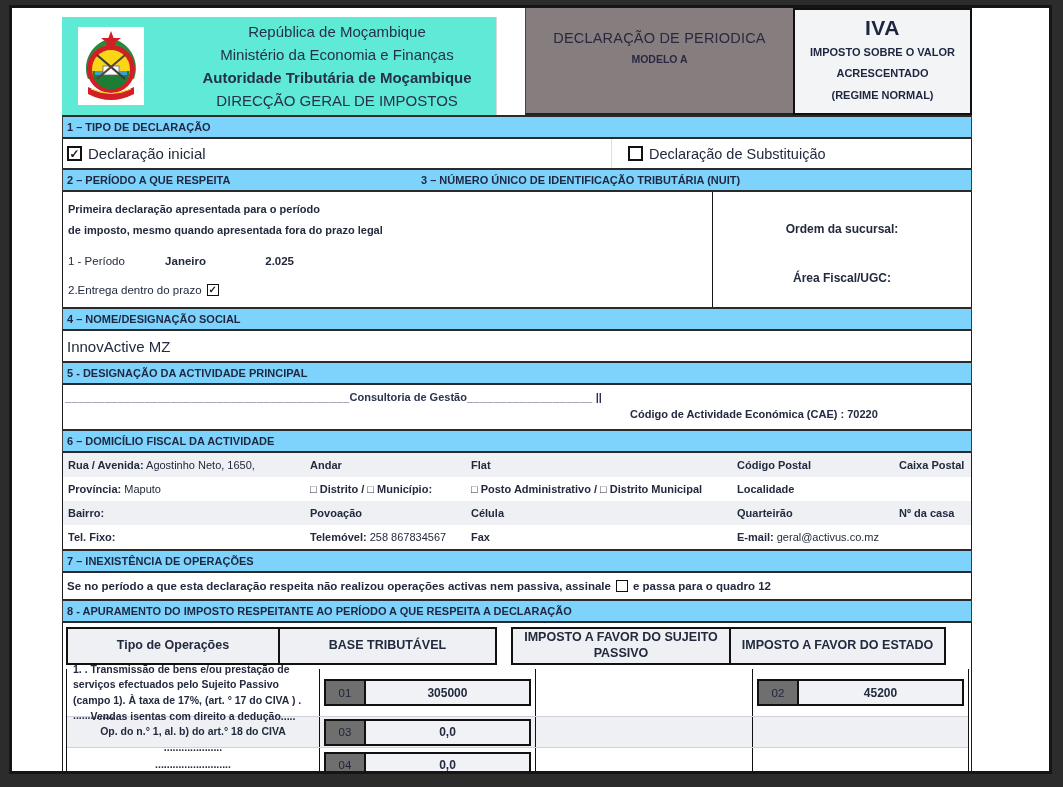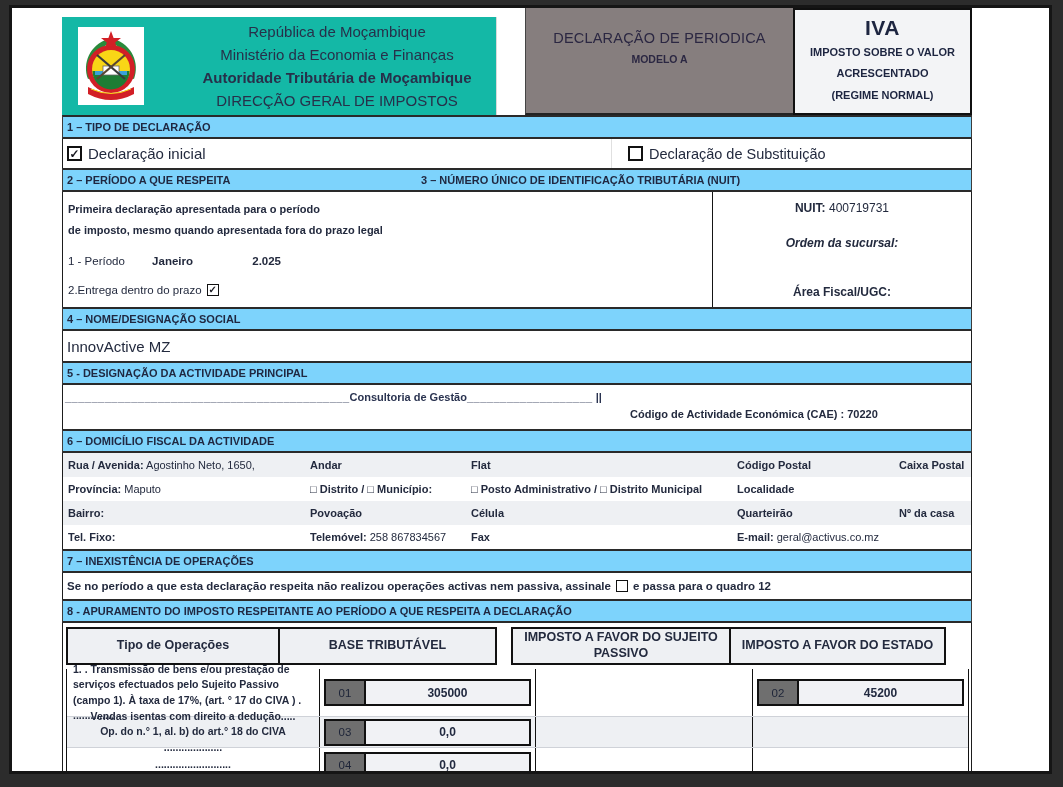--- a/index.html
+++ b/index.html
@@ -15,21 +15,21 @@
     position:absolute; left:9px; top:5px;
     width:1043px; height:769px;
     background:#ffffff;
     border:3px solid #151515;
     overflow:hidden;
   }
   .form { position:absolute; left:50px; top:0; width:910px; }
 
   
   .hdr { display:flex; height:107px; }
-  .hdr-left { width:435px; border-right:1px solid #d9d9d9; display:flex; align-items:center; background:#14b8a6;margin-top:9px; }
+  .hdr-left { width:435px; border-right:1px solid #d9d9d9; display:flex; align-items:center; background:#5eead4;margin-top:9px; }
   .emblem { width:66px; height:78px; margin-left:16px; flex:none; }
   .hdr-text { flex:1; text-align:center; font-size:15px; line-height:1.55; padding-left:34px; color:#27304a; }
   .hdr-text .b { font-weight:bold; }
   .hdr-spacer { width:28px; background:#fff; }
   .hdr-gray {
     width:268px; background:#867e7e; text-align:center; padding-top:22px;
     border-left:1px solid #444; border-bottom:2px solid #232323; color:#2b2742;
   }
   .hdr-gray .t1 { font-size:14.5px; letter-spacing:.2px; }
   .hdr-gray .t2 { font-size:10.5px; font-weight:bold; margin-top:7px; }
@@ -63,26 +63,26 @@
   
   .sec1-row { height:29px; display:flex; align-items:center; font-size:15px; }
   .sec1-left { display:flex; align-items:center; gap:6px; padding-left:4px; width:548px; }
   .sec1-right { display:flex; align-items:center; gap:6px; border-left:1px solid #e0e0e0; padding-left:16px; flex:1; height:100%; font-size:14.5px; }
 
   
   .period-wrap { display:flex; height:115px; font-size:11.5px; }
   .period-left { flex:1; padding:7px 0 0 5px; }
   .period-left .note { font-weight:bold; font-size:11px; line-height:1.9; }
   .period-line { margin-top:14px; }
-  .month { font-weight:bold; margin-left:24px; }
+  .month { font-weight:bold; margin-left:37px; }
   .year { font-weight:bold; margin-left:56px; }
   .ontime { margin-top:17px; display:flex; align-items:center; gap:5px; }
   .nuit-cell { width:259px; border-left:1px solid #151515; text-align:center; padding-top:9px; font-size:12px; }
   .nuit-line1 { margin-bottom:0; }
-  .nuit-line2 { margin-top:21px; font-weight:bold;font-style:italic; }
+  .nuit-line2 { margin-top:21px; font-weight:bold; }
   .nuit-line3 { margin-top:35px; font-weight:bold; }
   .blab { font-weight:bold; }
 
   
   .name-row { height:30px; display:flex; align-items:center; padding-left:4px; font-size:15px; }
 
   
   .act-body { height:44px; padding:6px 0 0 2px; font-size:11px; }
   .act-line { font-weight:bold; color:#2a3350; white-space:nowrap; }
   .act-line .dash { font-weight:600; letter-spacing:.5px; }
@@ -209,23 +209,20 @@
           <span class="year">2.025</span>
         </div>
         <div class="ontime">
           <span>2.Entrega dentro do prazo</span>
           <span class="chk small">
               <span>✓</span>
             </span>
         </div>
       </div>
       <div class="nuit-cell">
-        <div class="nuit-line1">
-          <span class="blab">NUIT:</span><span> 400719731</span>
-        </div>
         <div class="nuit-line2">Ordem da sucursal:</div>
         <div class="nuit-line3">Área Fiscal/UGC:</div>
       </div>
     </div>
 
     <div class="bar">
       <span>4 – NOME/DESIGNAÇÃO SOCIAL</span>
     </div>
     <div class="name-row body-strip">
       <span>InnovActive MZ</span>

